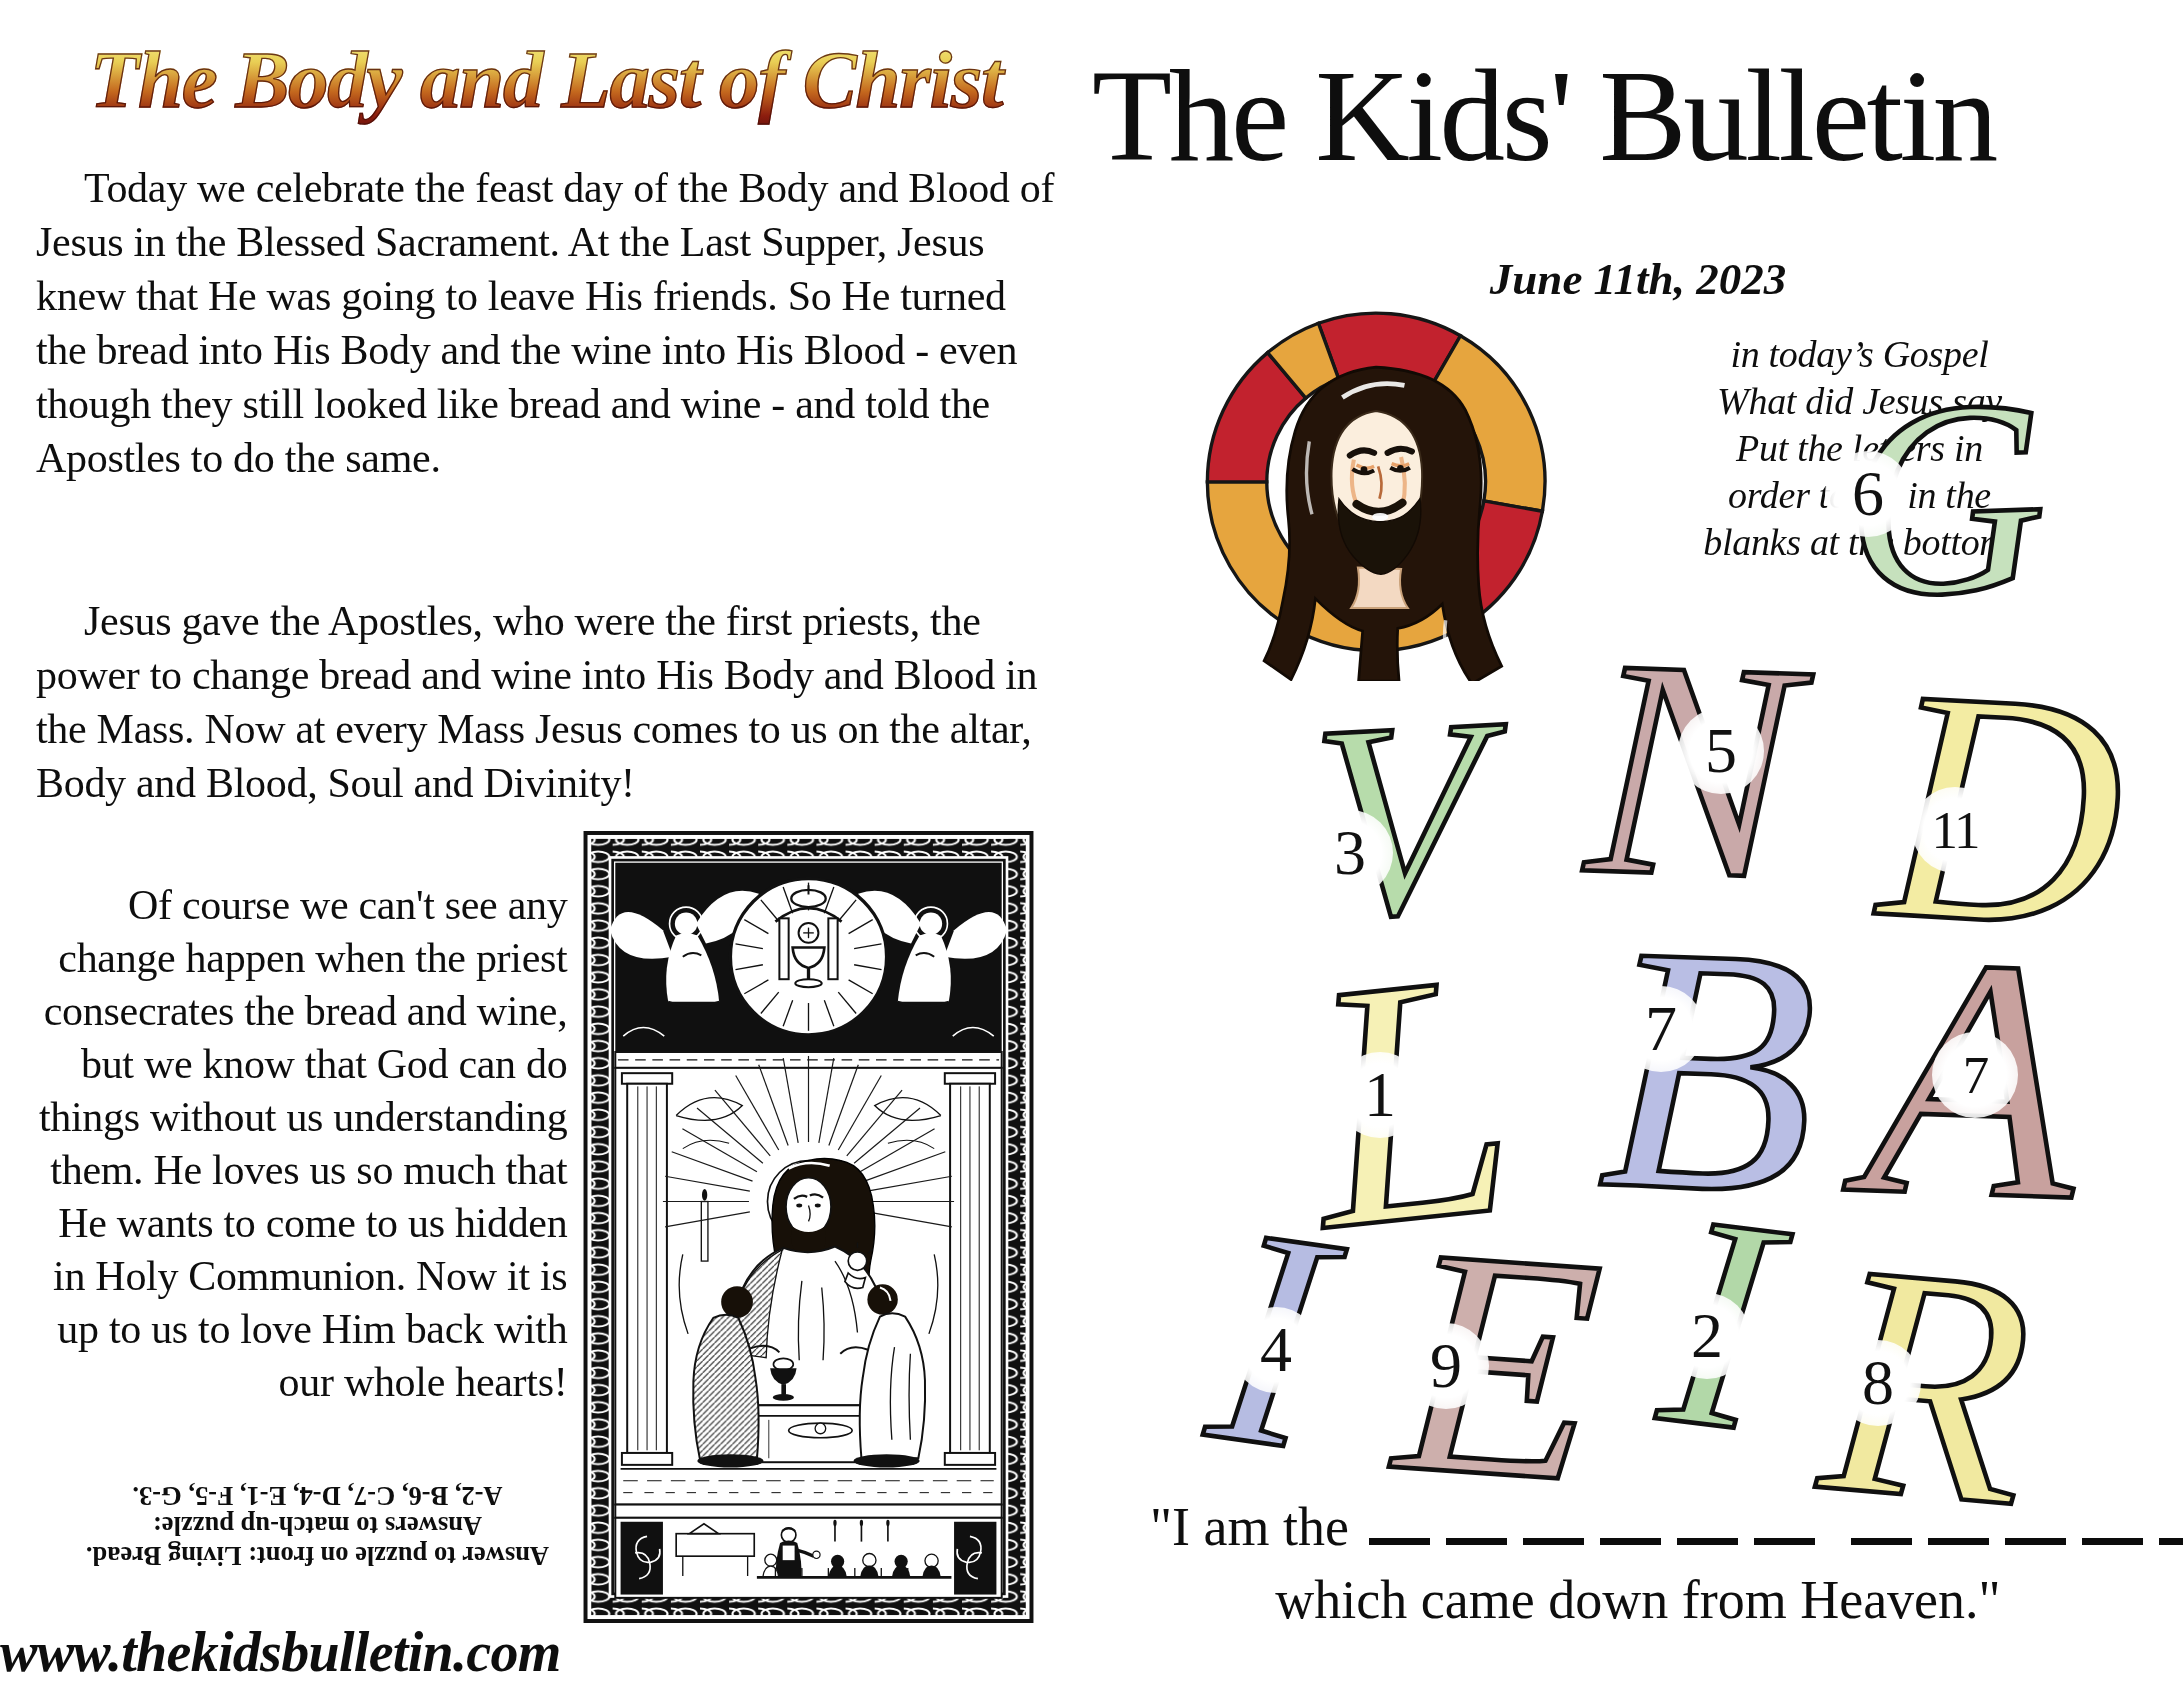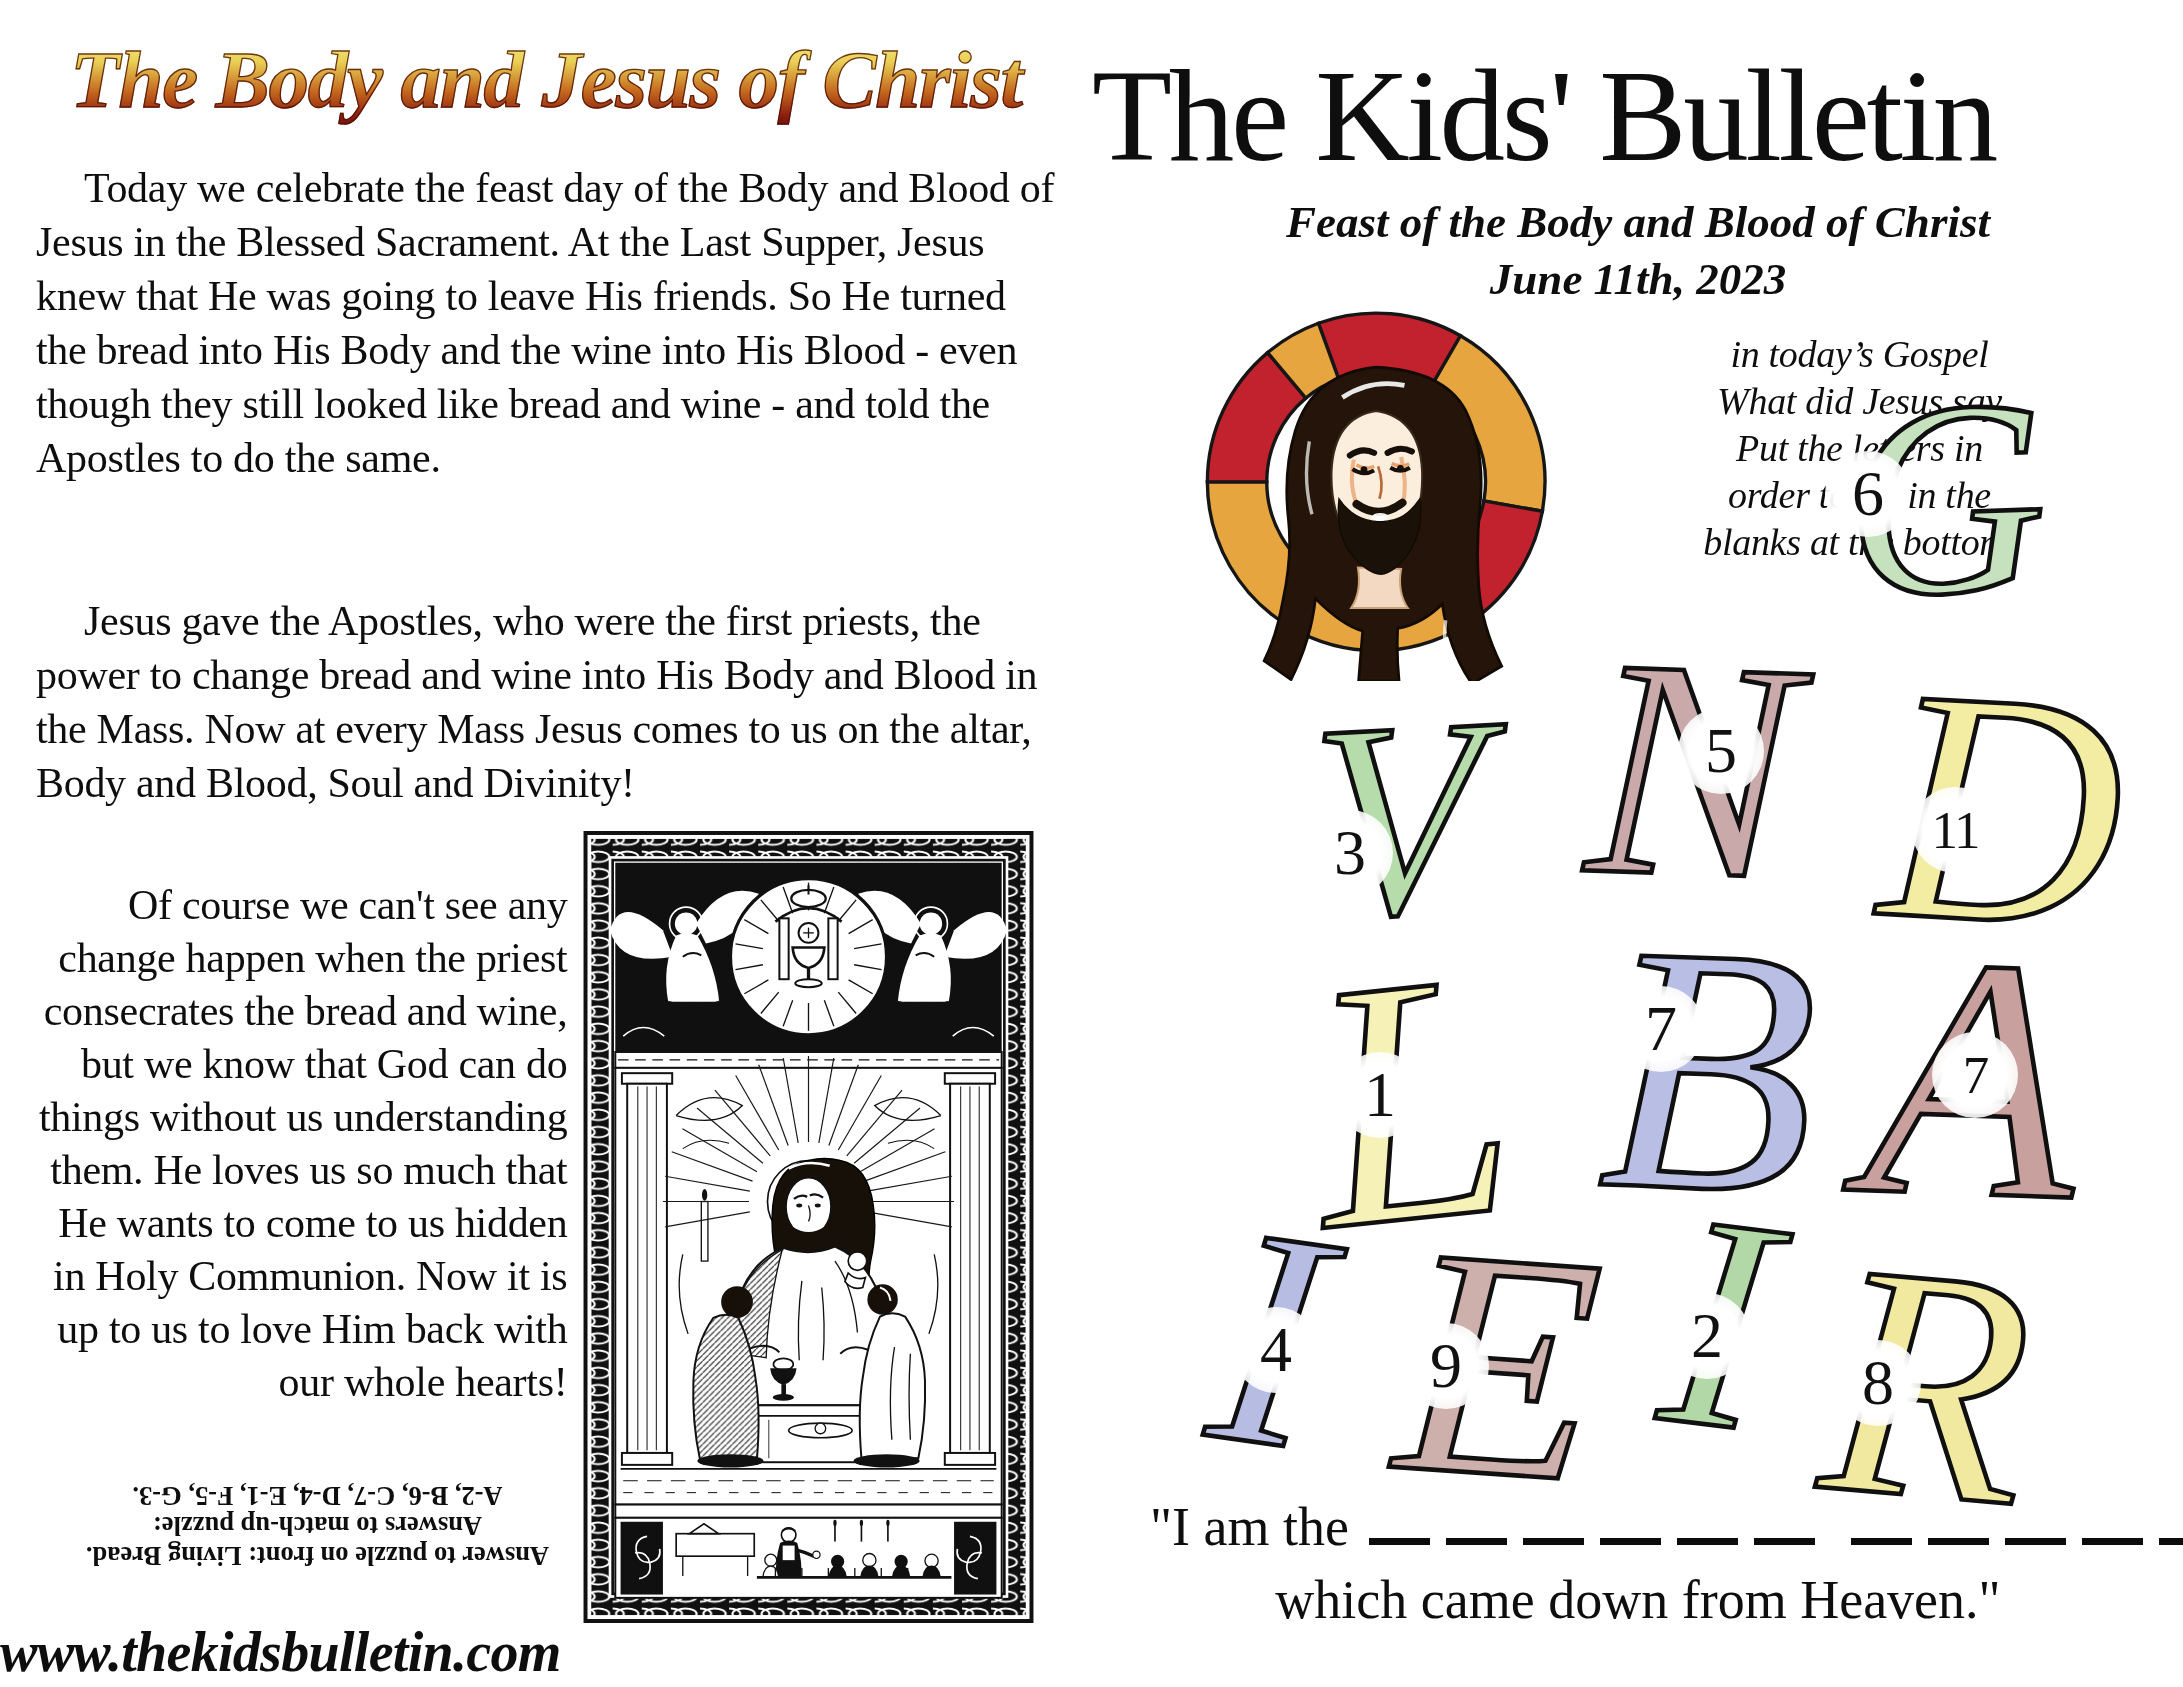--- a/index.html
+++ b/index.html
@@ -107,21 +107,21 @@
   .rp-quote2{
     position:absolute;left:0;top:1569px;width:1092px;text-align:center;
     font-size:54px;
   }
 </style>
 </head>
 <body>
 
 <div class="left-page">
 
-  <div class="lp-title">The Body and Jesus of Christ</div>
+  <div class="lp-title">The Body and Last of Christ</div>
 
   <div class="lp-par lp-p1">Today we celebrate the feast day of the Body and Blood of Jesus in the Blessed Sacrament.  At the Last Supper, Jesus knew that He was going to leave His friends.  So He turned the bread into His Body and the wine into His Blood - even though they still looked like bread and wine - and told the Apostles to do the same.</div>
   <div class="lp-par lp-p2">Jesus gave the Apostles, who were the first priests, the power to change bread and wine into His Body and Blood in the Mass.  Now at every Mass Jesus comes to us on the altar, Body and Blood, Soul and Divinity!</div>
 
   <div class="lp-wrap">
     <div class="engraving">
       <svg viewBox="0 0 680 1197" xmlns="http://www.w3.org/2000/svg">
         <defs>
           <pattern id="rope" width="44" height="26" patternUnits="userSpaceOnUse">
             <rect width="44" height="26" fill="#101010"></rect>
@@ -354,21 +354,20 @@
     <div>Answers to match-up puzzle:</div>
     <div>A-2, B-6, C-7, D-4, E-1, F-5, G-3.</div>
   </div>
 
   <div class="lp-site">www.thekidsbulletin.com</div>
 </div>
 
 <div class="right-page">
 
   <div class="rp-title">The Kids' Bulletin</div>
-  <div class="rp-sub">Feast of the Body and Blood of Christ</div>
   <div class="rp-date">June 11th, 2023</div>
 
   <div class="rp-jesus">
     <svg viewBox="0 0 560 560" xmlns="http://www.w3.org/2000/svg">
 
       <g stroke="#161616" stroke-width="5">
         <path d="M209.5 30 A250 250 0 0 1 420 48.5 L376 124.7 A162 162 0 0 0 239.6 112.7 Z" fill="#c2222e"></path>
         <path d="M420 48.5 A250 250 0 0 1 541.3 308.5 L454.6 293.2 A162 162 0 0 0 376 124.7 Z" fill="#e6a53e"></path>
         <path d="M541.3 308.5 A250 250 0 0 1 420 481.5 L376 405.3 A162 162 0 0 0 454.6 293.2 Z" fill="#c2222e"></path>
         <path d="M420 481.5 A250 250 0 0 1 170 481.5 L214 405.3 A162 162 0 0 0 376 405.3 Z" fill="#e6a53e"></path>

